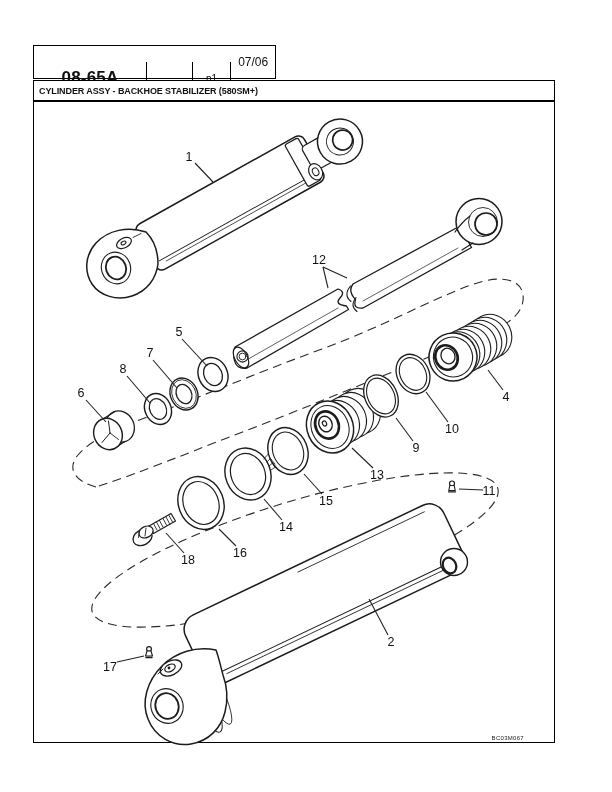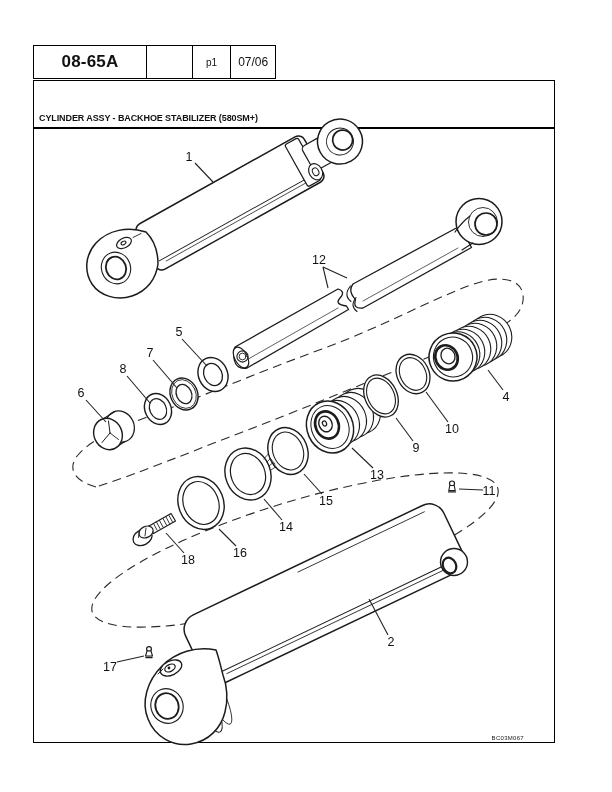--- a/index.html
+++ b/index.html
@@ -8,35 +8,34 @@
     font-family:"Liberation Sans", sans-serif;color:#111;overflow:hidden;
   }
   .header-box{
     position:absolute;left:33px;top:45px;width:243px;height:34px;
     border:1.6px solid #000;display:flex;box-sizing:border-box;background:#fff;
   }
   .hcell{
     display:flex;align-items:center;justify-content:center;
     box-sizing:border-box;height:100%;
   }
-  .hcell.sep{border-right:1.5px solid #000;}
+  .hcell.sep{border-right:1.5px solid #000;margin-top:16px;}
   .hcell.code{width:114px;font-size:17px;font-weight:bold;letter-spacing:.2px;}
   .hcell.blank{width:46px;}
   .hcell.page{width:39px;font-size:10px;}
   .hcell.date{width:44px;font-size:12px;}
   .main-frame{
     position:absolute;left:33px;top:80px;width:522px;height:663px;
     border:1.6px solid #000;box-sizing:border-box;background:#fff;
   }
   .title-bar{
     position:absolute;left:0;top:0;right:0;height:21px;
     border-bottom:2.2px solid #000;display:flex;align-items:center;
     padding-left:5px;font-size:9px;font-weight:bold;letter-spacing:-0.1px;
     box-sizing:border-box;
-    margin-top:27px;
   }
   .fig-code{
     position:absolute;right:30px;bottom:1px;font-size:6px;letter-spacing:.3px;color:#222;
   }
   svg.drawing{position:absolute;left:0;top:0;width:612px;height:792px;}
   svg .ln{stroke:#1c1c1c;fill:none;stroke-linecap:round;stroke-linejoin:round;}
   svg .wh{stroke:#1c1c1c;fill:#ffffff;stroke-linejoin:round;}
   svg .dash{stroke:#2a2a2a;fill:none;stroke-width:1.1;stroke-dasharray:9 5.5;}
   svg .callout-num{font-family:"Liberation Sans", sans-serif;font-size:12.5px;fill:#111;}
   svg .leader{stroke:#222;stroke-width:1.1;fill:none;}

